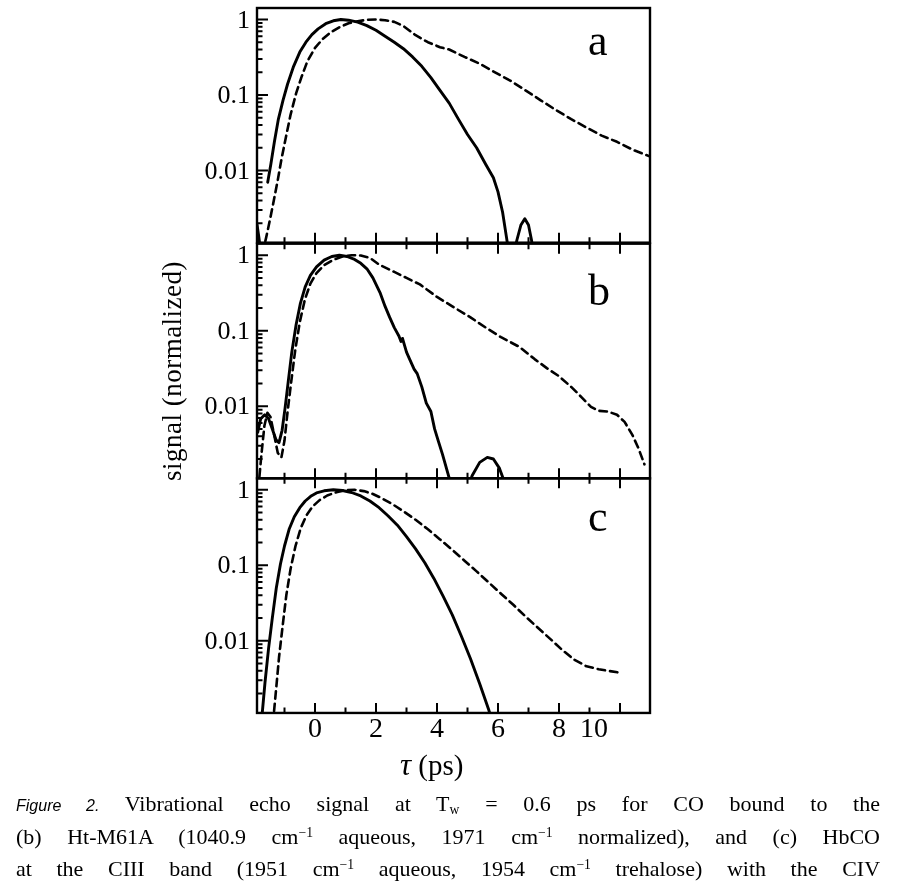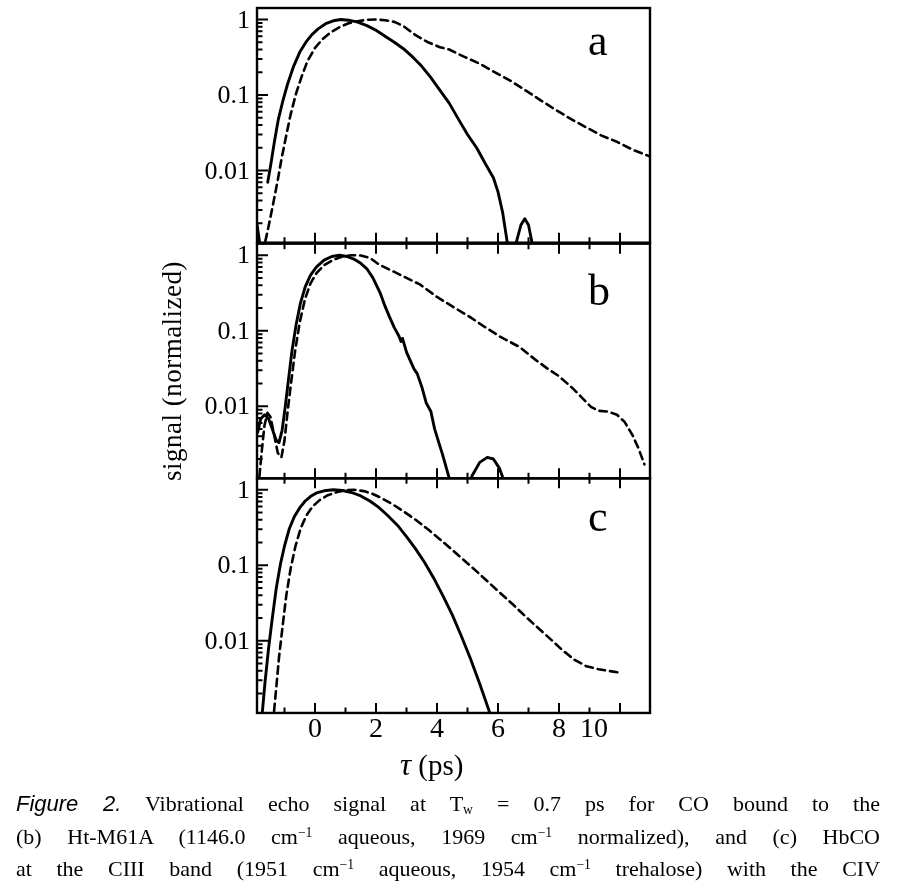--- a/index.html
+++ b/index.html
@@ -9,21 +9,21 @@
   #plot-svg{position:absolute;left:0;top:0;}
   .ylabel{position:absolute;left:172px;top:371px;transform:translate(-50%,-50%) rotate(-90deg);
           white-space:nowrap;font-size:27px;letter-spacing:0.5px;}
   .xlabel{position:absolute;left:400px;top:747px;font-size:29px;white-space:nowrap;}
   .xlabel .tau{font-style:italic;font-size:31px;}
   .panel-letter{position:absolute;left:588px;font-size:44px;line-height:1;}
   .ytick-label{position:absolute;left:130px;width:120px;text-align:right;font-size:26px;line-height:1;}
   .xtick-label{position:absolute;width:60px;text-align:center;font-size:28px;line-height:1;top:714px;}
   .caption{position:absolute;left:16px;top:789px;width:864px;font-size:22px;line-height:29.5px;}
   .caption-line{text-align:justify;text-align-last:justify;}
-  .fig-label{font-family:"Liberation Sans","DejaVu Sans",sans-serif;font-style:italic;font-size:22px;}
+  .fig-label{font-family:"Liberation Sans","DejaVu Sans",sans-serif;font-style:italic;font-size:16px;}
   .sup{font-size:0.62em;position:relative;top:-0.5em;}
   .sub{font-size:0.62em;position:relative;top:0.25em;}
 </style>
 </head>
 <body>
 
 <div class="page">
   <div class="plot-area">
     <svg id="plot-svg" width="900" height="785">
         <clipPath id="clip0">
@@ -67,17 +67,17 @@
     <div id="xtick-labels">
         <div class="xtick-label" style="left: 285px;">0</div>
         <div class="xtick-label" style="left: 346px;">2</div>
         <div class="xtick-label" style="left: 407px;">4</div>
         <div class="xtick-label" style="left: 468px;">6</div>
         <div class="xtick-label" style="left: 529px;">8</div>
         <div class="xtick-label" style="left: 564px;">10</div>
       </div>
   </div>
   <div class="caption" id="caption">
-      <div class="caption-line"><span class="fig-label">Figure 2.</span><span> Vibrational echo signal at T</span><span class="sub">w</span><span> = 0.7 ps for CO bound to the</span></div>
-      <div class="caption-line"><span>(b) Ht-M61A (1146.0 cm</span><span class="sup">−1</span><span> aqueous, 1969 cm</span><span class="sup">−1</span><span> normalized), and (c) HbCO</span></div>
+      <div class="caption-line"><span class="fig-label">Figure 2.</span><span> Vibrational echo signal at T</span><span class="sub">w</span><span> = 0.6 ps for CO bound to the</span></div>
+      <div class="caption-line"><span>(b) Ht-M61A (1040.9 cm</span><span class="sup">−1</span><span> aqueous, 1971 cm</span><span class="sup">−1</span><span> normalized), and (c) HbCO</span></div>
       <div class="caption-line"><span>at the CIII band (1951 cm</span><span class="sup">−1</span><span> aqueous, 1954 cm</span><span class="sup">−1</span><span> trehalose) with the CIV</span></div>
     </div>
 </div>
 
 </body></html>

